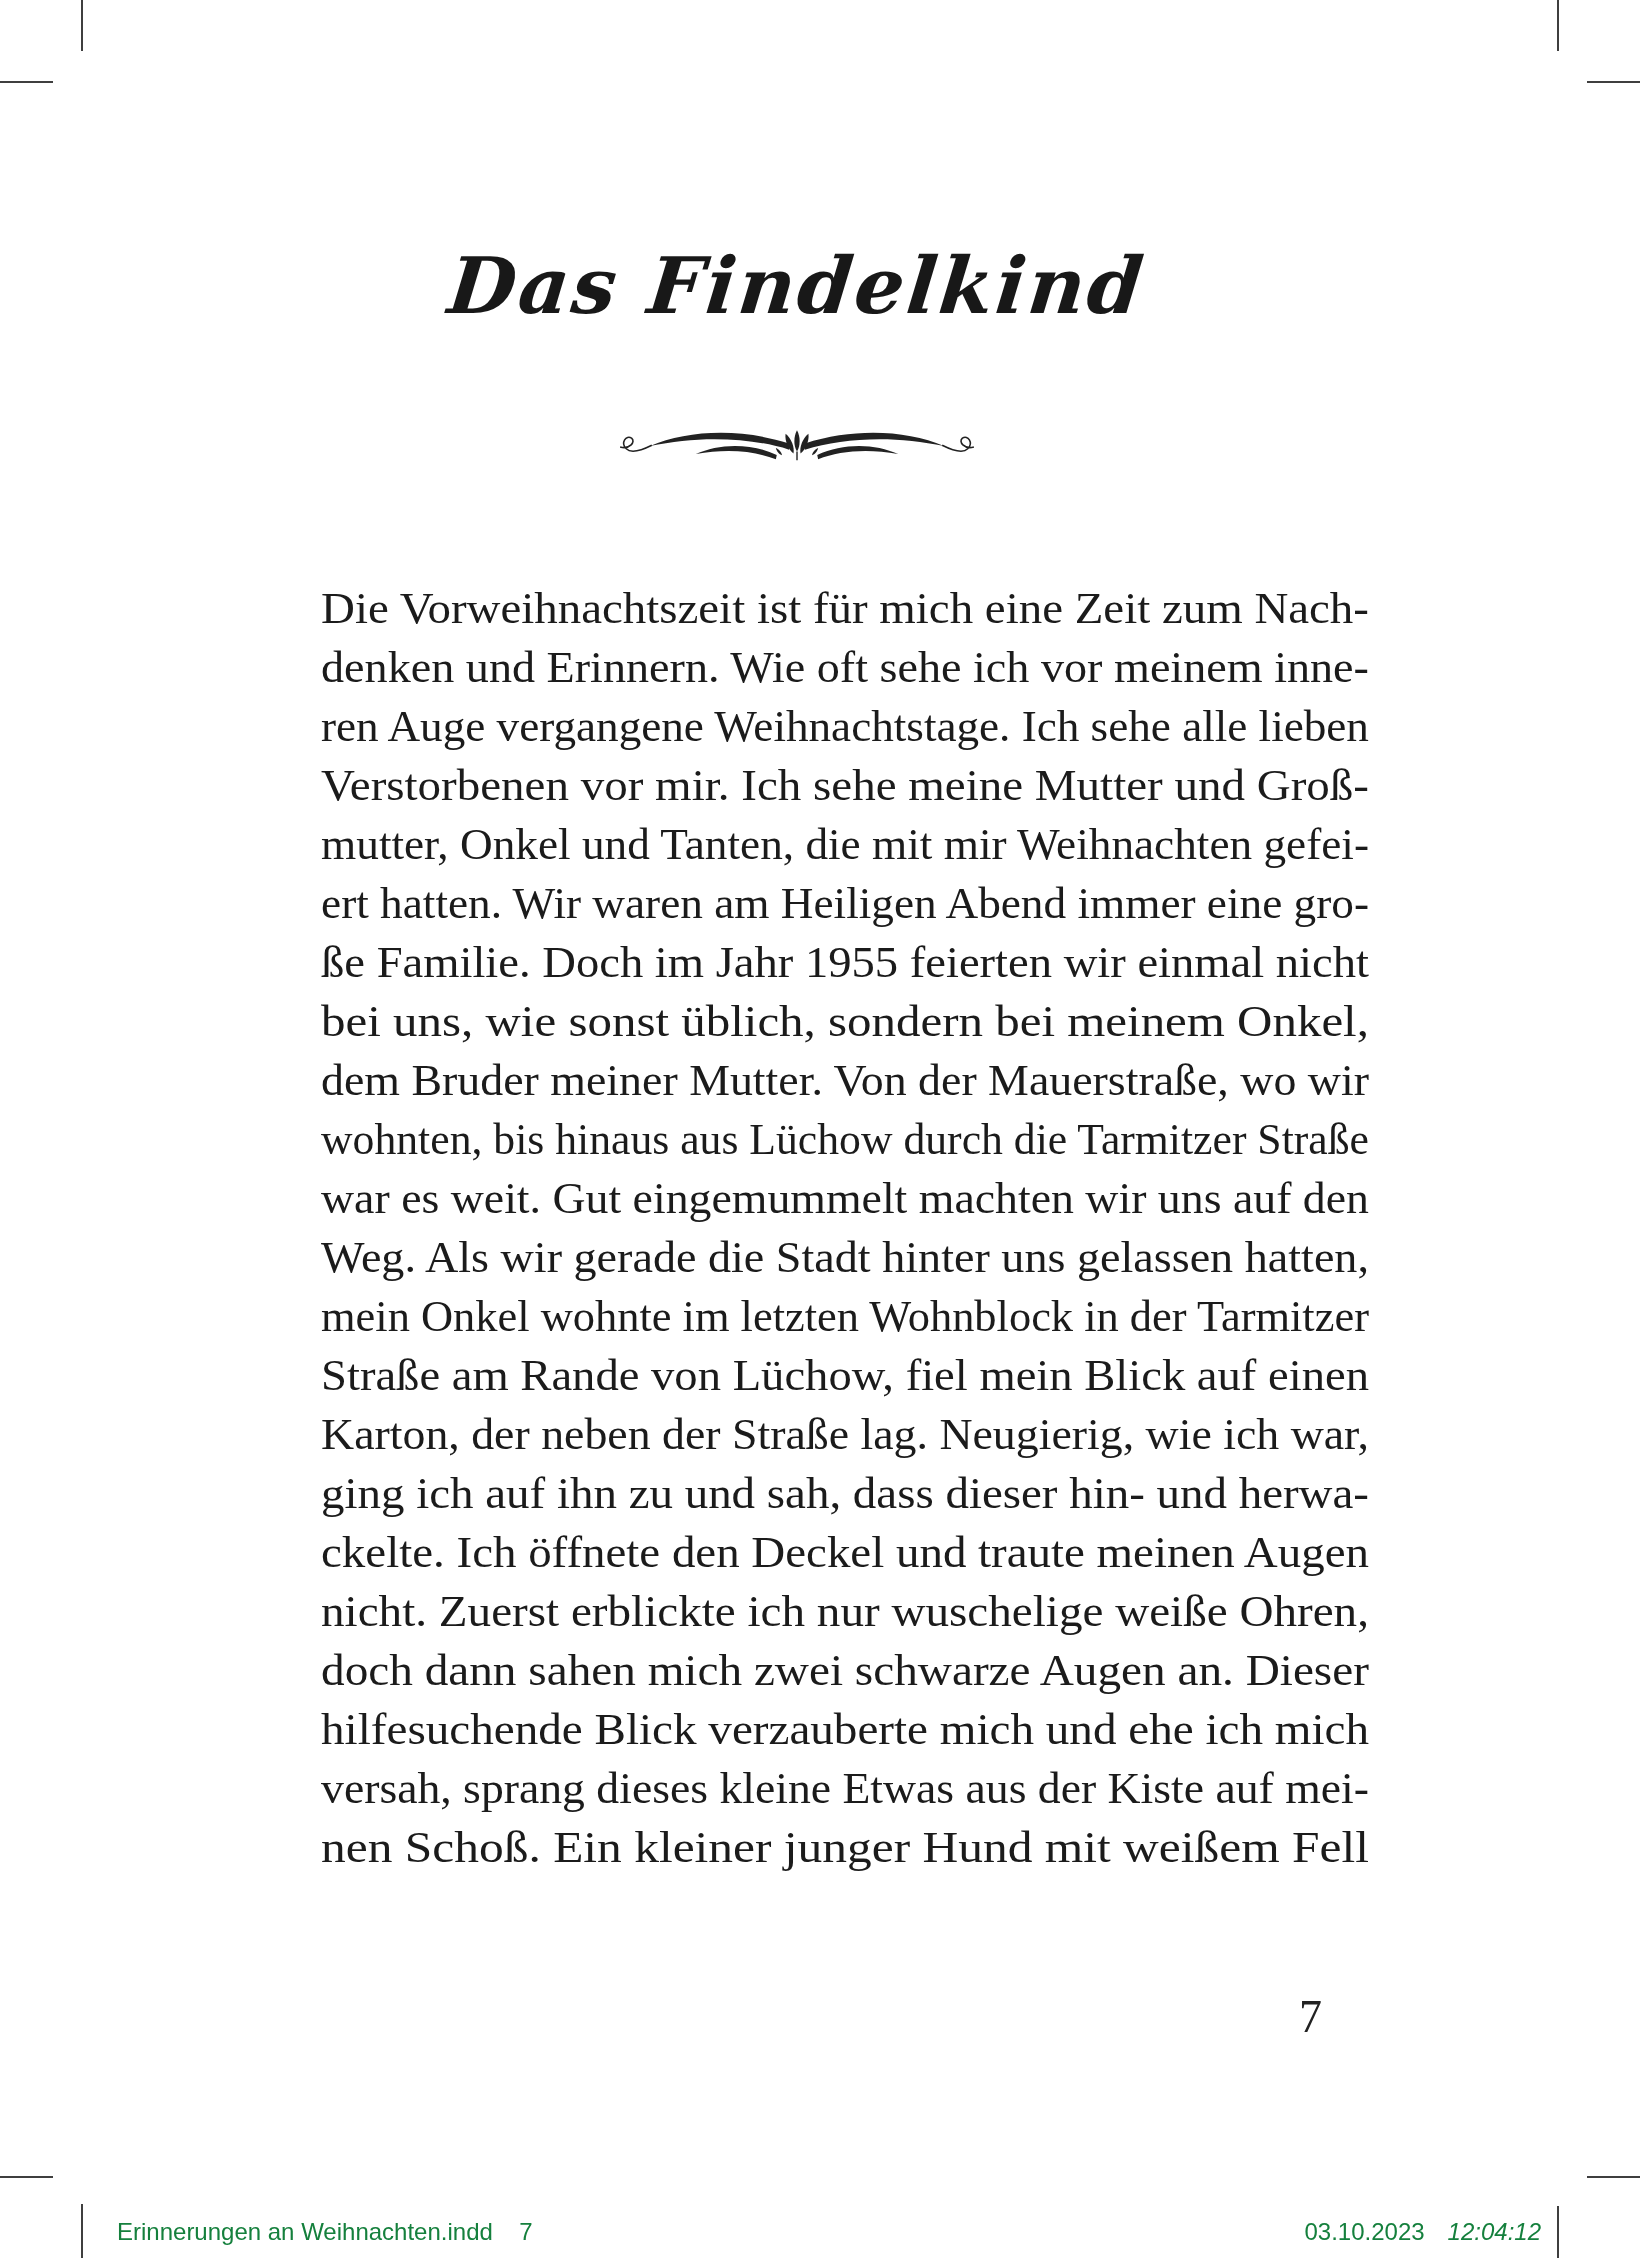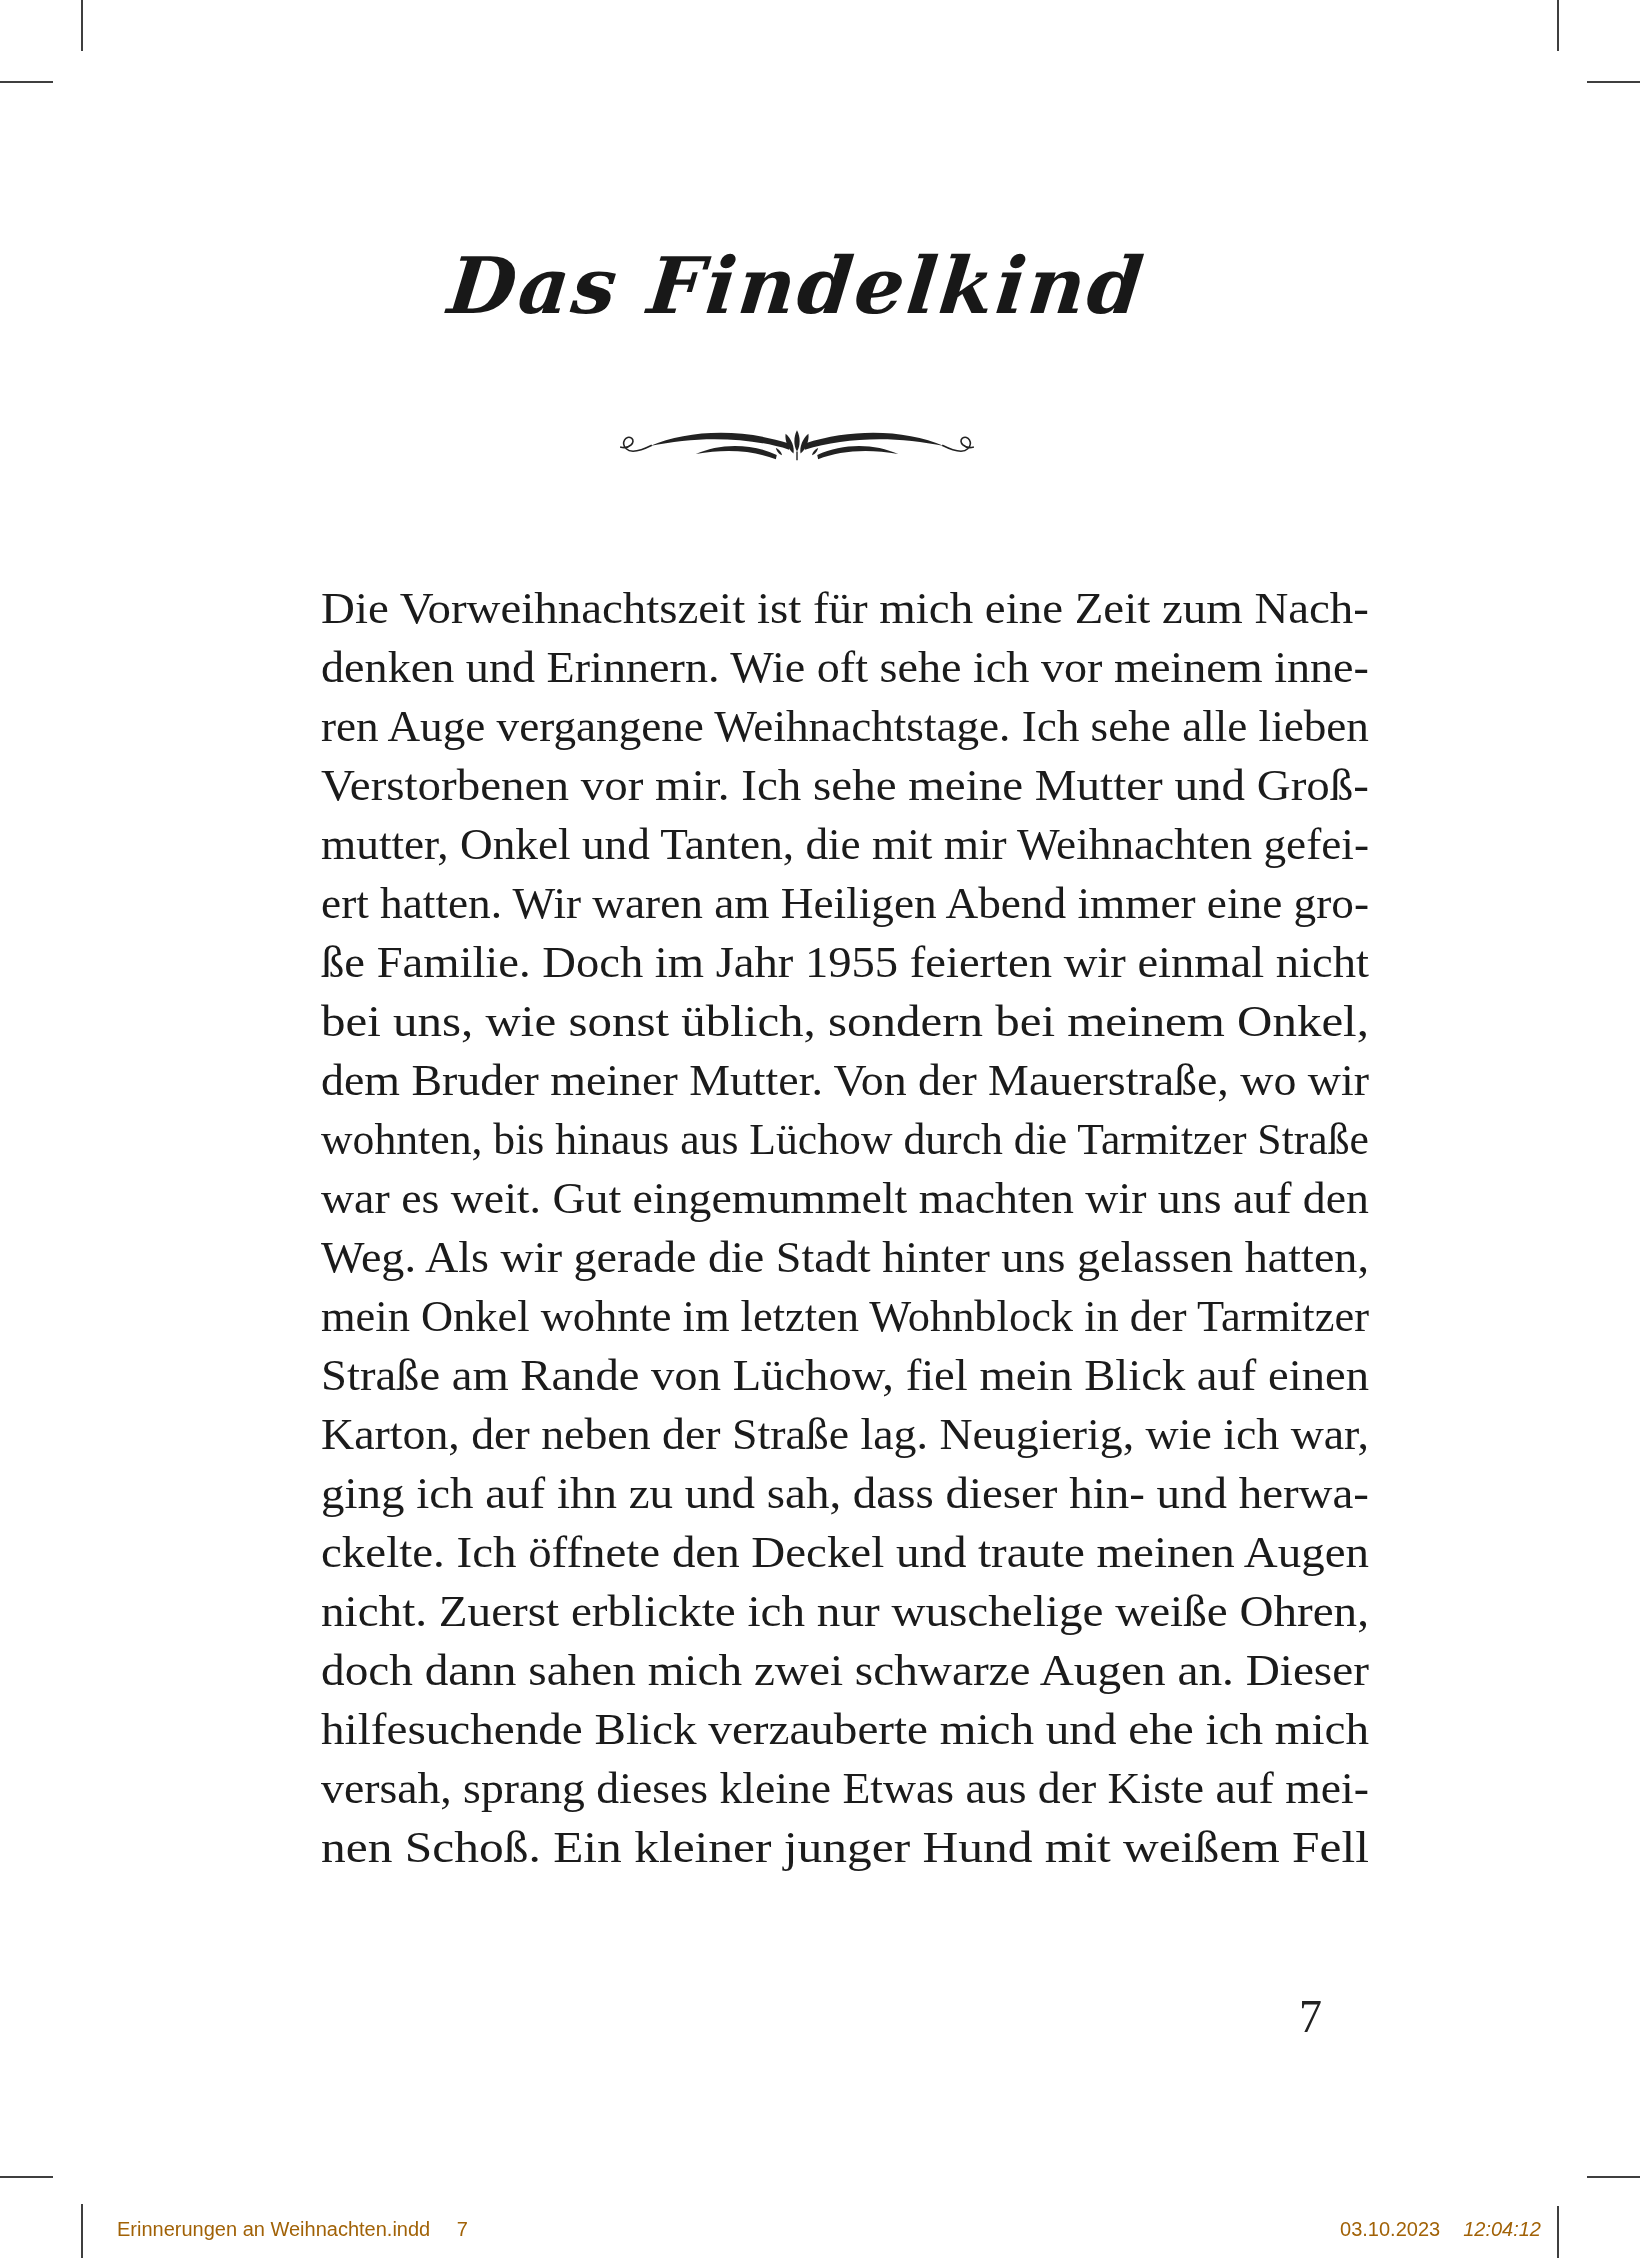--- a/index.html
+++ b/index.html
@@ -71,22 +71,22 @@
     left: 0;
     width: 1050px;
     text-align: right;
     font-family: "Liberation Serif", serif;
     font-size: 46px;
     color: #222222;
   }
   .slug {
     position: absolute;
     font-family: "Liberation Sans", sans-serif;
-    font-size: 20px;
-    color: #a16207;
+    font-size: 24px;
+    color: #15803d;
     white-space: nowrap;
   }
   .slug-left  { left: 117px; top: 2218px; }
   .slug-right { right: 99px; top: 2218px; }
   .slug-sheet { margin-left: 26.5px; }
   .slug-time  { margin-left: 23px; font-style: italic; }
 </style>
 </head>
 <body>
 

